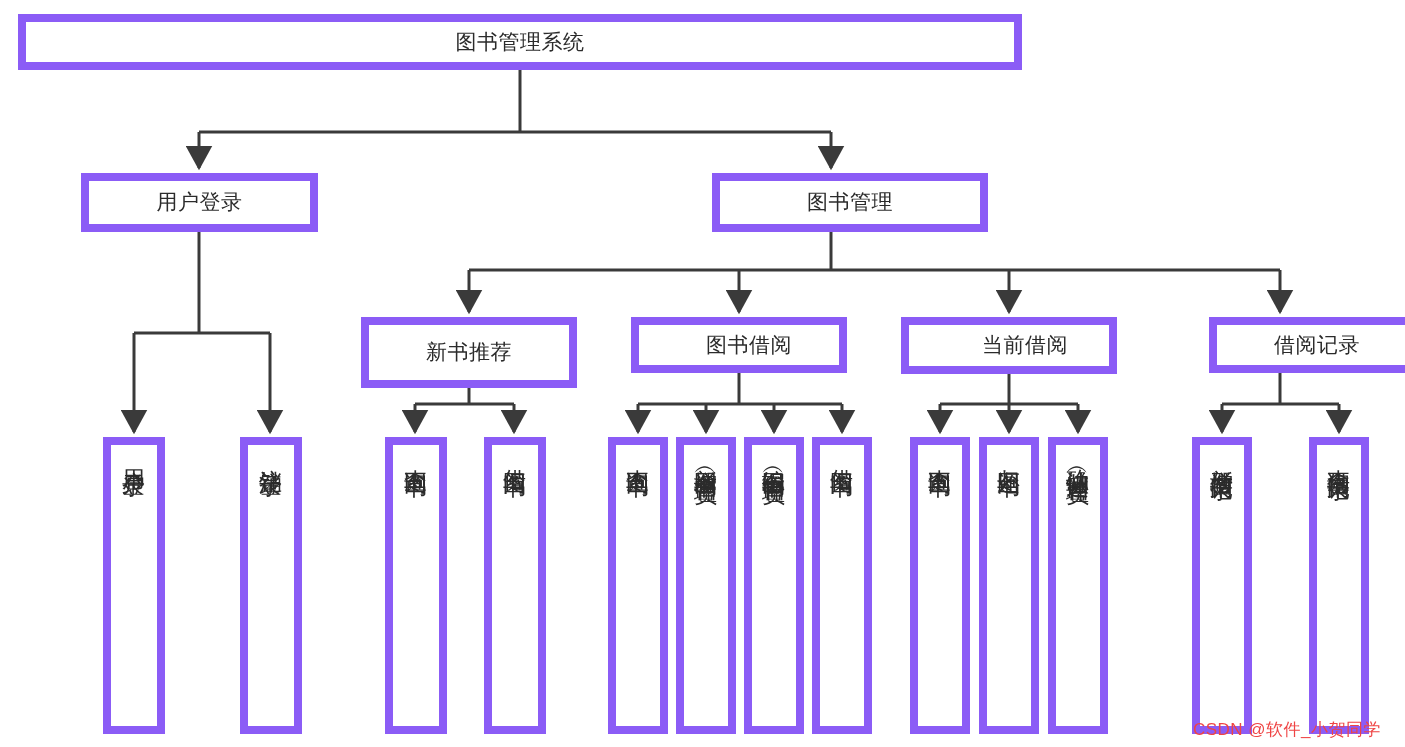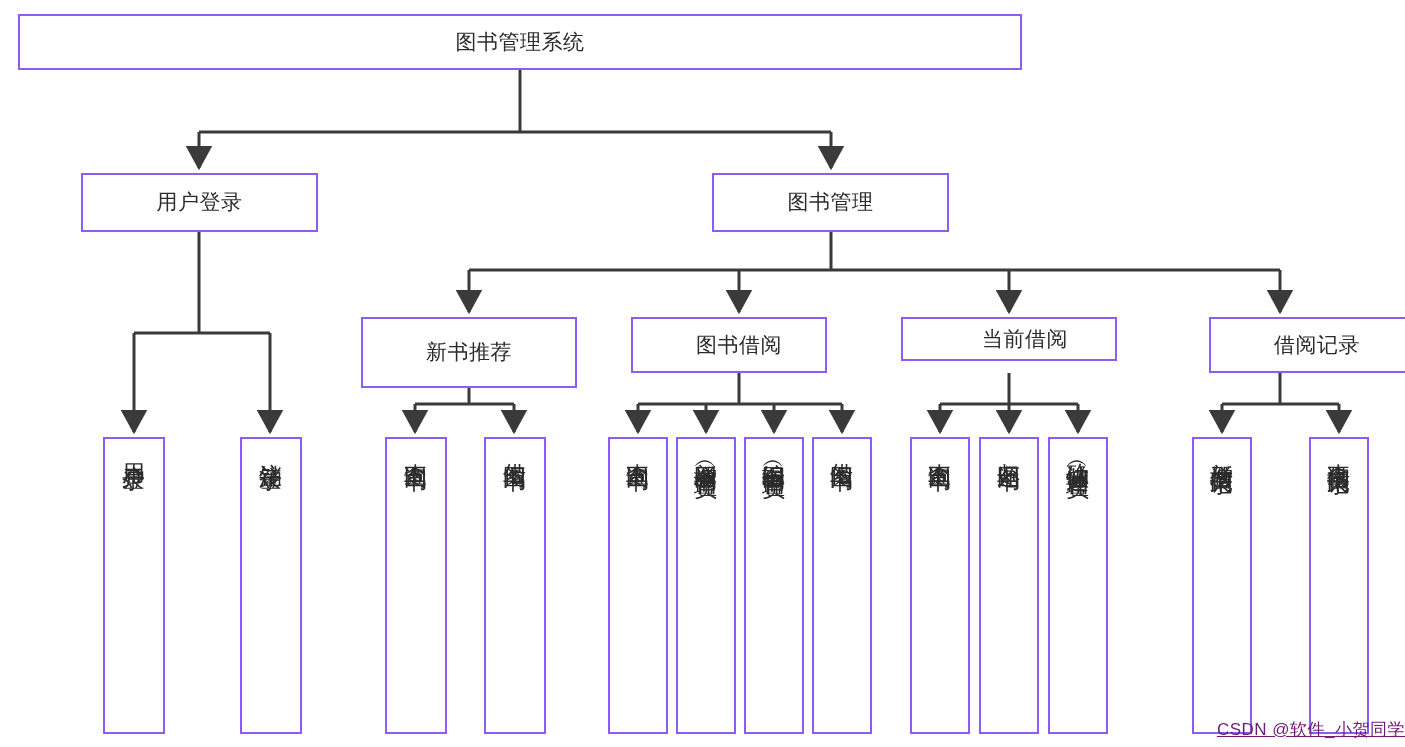--- a/index.html
+++ b/index.html
@@ -24,21 +24,21 @@
     position: absolute;
     left: 0;
     top: 0;
     width: 1405px;
     height: 747px;
     pointer-events: none;
   }
   .node {
     position: absolute;
     box-sizing: border-box;
-    border: 2px solid #8b5cf6;
+    border: 8px solid #8b5cf6;
     background: #ffffff;
     display: flex;
     align-items: center;
     justify-content: center;
     color: #2b2b2b;
   }
   .node .label {
     display: block;
     text-align: center;
     line-height: 1.18;
@@ -61,27 +61,26 @@
   .node.vert .label {
     writing-mode: vertical-rl;
     text-orientation: upright;
     font-size: 23px;
     line-height: 1.05;
     letter-spacing: 2px;
     white-space: nowrap;
   }
   .watermark {
     position: absolute;
-    right: 0;
+    right: 24px;
     bottom: 6px;
     font-size: 17px;
-    color: #701a75;
+    color: #ef4444;
     letter-spacing: 0.5px;
     white-space: nowrap;
-    text-decoration: underline;
   }
 </style>
 </head>
 <body>
 
 <div id="diagram-root">
 
   <svg class="edges" viewBox="0 0 1405 747" width="1405" height="747">
     <defs>
       <marker id="arrow" viewBox="0 0 12 12" refX="10" refY="6" markerWidth="9" markerHeight="9" orient="auto-start-reverse">
@@ -133,31 +132,31 @@
     </g>
   </svg>
 
   <div class="node root horiz" style="left:18px; top:14px; width:1004px; height:56px;">
     <span class="label">图书管理系统</span>
   </div>
 
   <div class="node horiz" style="left:81px; top:173px; width:237px; height:59px;">
     <span class="label">用户登录</span>
   </div>
-  <div class="node horiz" style="left:712px; top:173px; width:237px; height:59px;">
+  <div class="node horiz" style="left:712px; top:173px; width:276px; height:59px;">
     <span class="label">图书管理</span>
   </div>
 
   <div class="node horiz" style="left:361px; top:317px; width:216px; height:71px;">
     <span class="label">新书推荐</span>
   </div>
-  <div class="node horiz" style="left:631px; top:317px; width:196px; height:56px;padding-left:20px;">
+  <div class="node horiz" style="left:631px; top:317px; width:216px; height:56px;padding-left:20px;">
     <span class="label">图书借阅</span>
   </div>
-  <div class="node horiz" style="left:901px; top:317px; width:216px; height:44px;padding-left:32px;">
+  <div class="node horiz" style="left:901px; top:317px; width:216px; height:57px;padding-left:32px;">
     <span class="label">当前借阅</span>
   </div>
   <div class="node horiz" style="left:1209px; top:317px; width:216px; height:56px;">
     <span class="label">借阅记录</span>
   </div>
 
   <div class="node vert" style="left:103px; top:437px; width:62px; height:297px;">
     <span class="label">用户登录</span>
   </div>
   <div class="node vert" style="left:240px; top:437px; width:62px; height:297px;">

